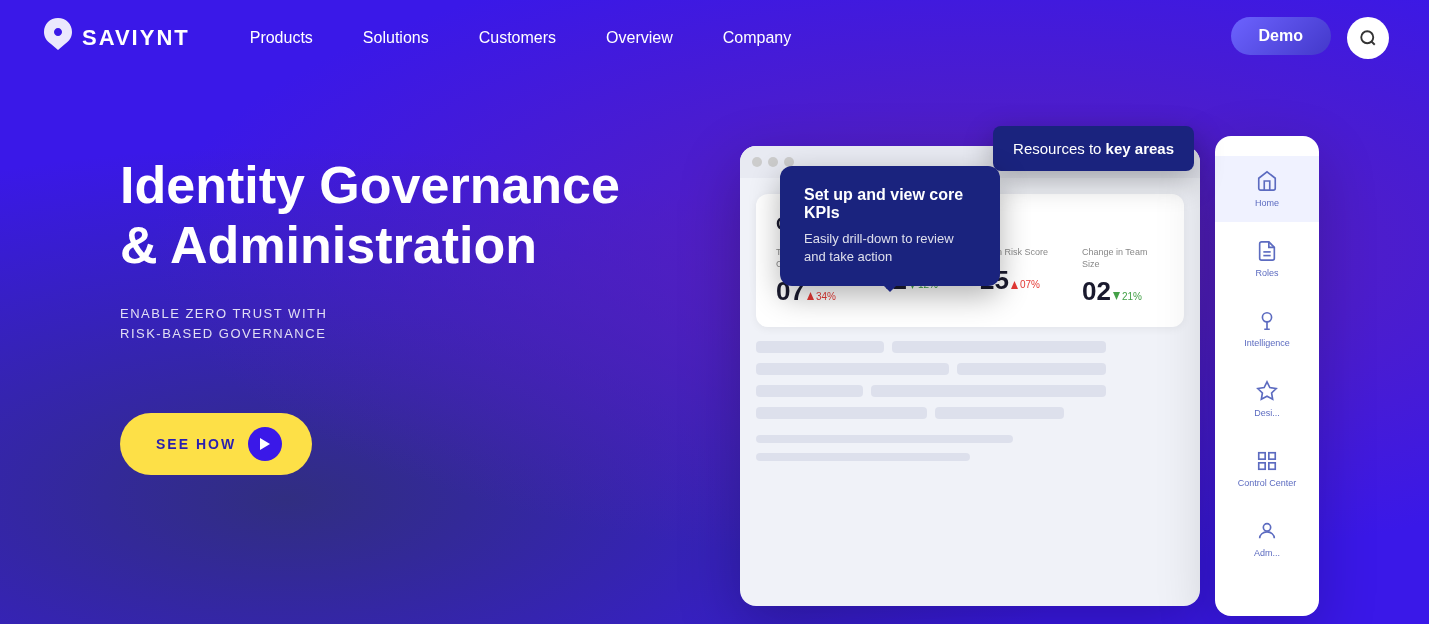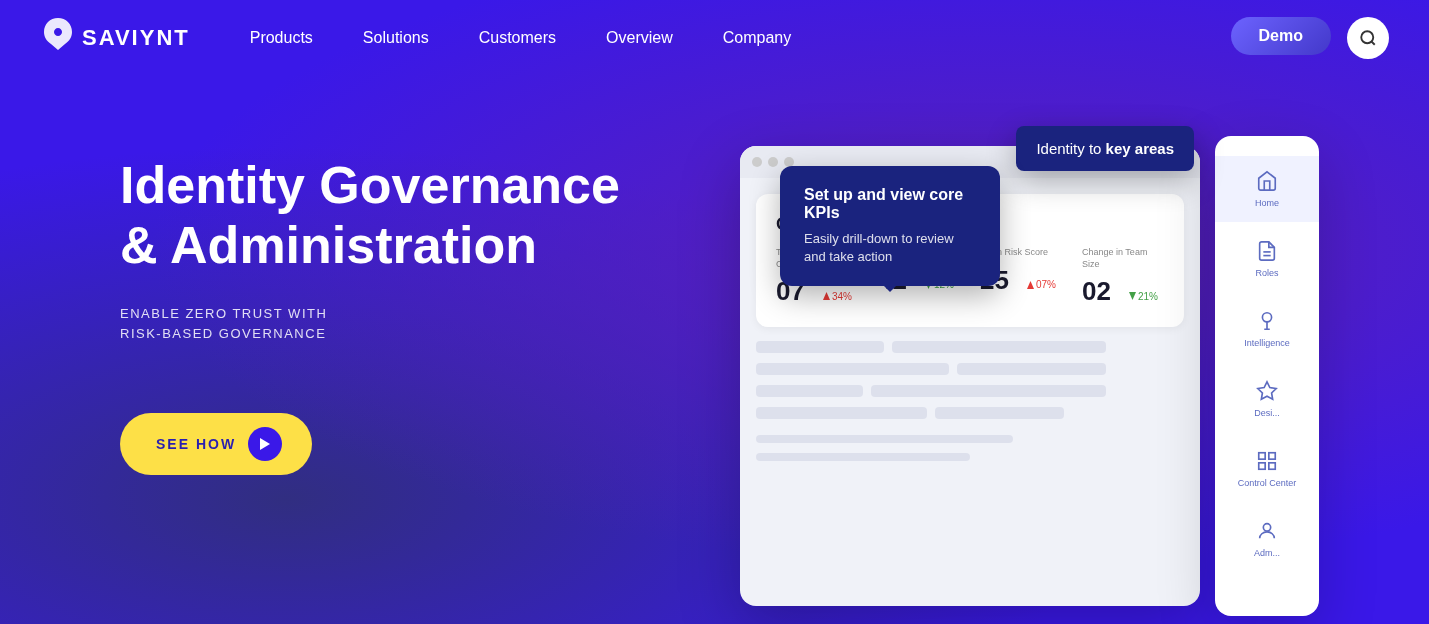--- a/index.html
+++ b/index.html
@@ -189,21 +189,21 @@
     .kpi-label {
       font-size: 9px;
       color: #888;
       font-weight: 500;
       margin-bottom: 6px;
       line-height: 1.3;
     }
     .kpi-value-row {
       display: flex;
       align-items: baseline;
-      gap: 18px;
+      gap: 2px;
     }
     .kpi-value {
       font-size: 26px;
       font-weight: 700;
       color: #1a1a2e;
     }
     .kpi-change {
       font-size: 10px;
       display: flex;
       align-items: center;
@@ -370,21 +370,21 @@
         <svg width="10" height="12" viewBox="0 0 10 12" fill="white">
             <polygon points="0,0 10,6 0,12"></polygon>
           </svg>
       </div>
     </button>
   </div>
 
   <div class="hero-visual">
 
     <div class="navigate-tooltip">
-      <span>Identity to </span><strong>key areas</strong>
+      <span>Resources to </span><strong>key areas</strong>
     </div>
 
     <div class="dashboard-card">
       <div class="dashboard-topbar">
         <div class="dot"></div>
         <div class="dot"></div>
         <div class="dot"></div>
       </div>
       <div class="dashboard-body">
         <div class="overview-card">

